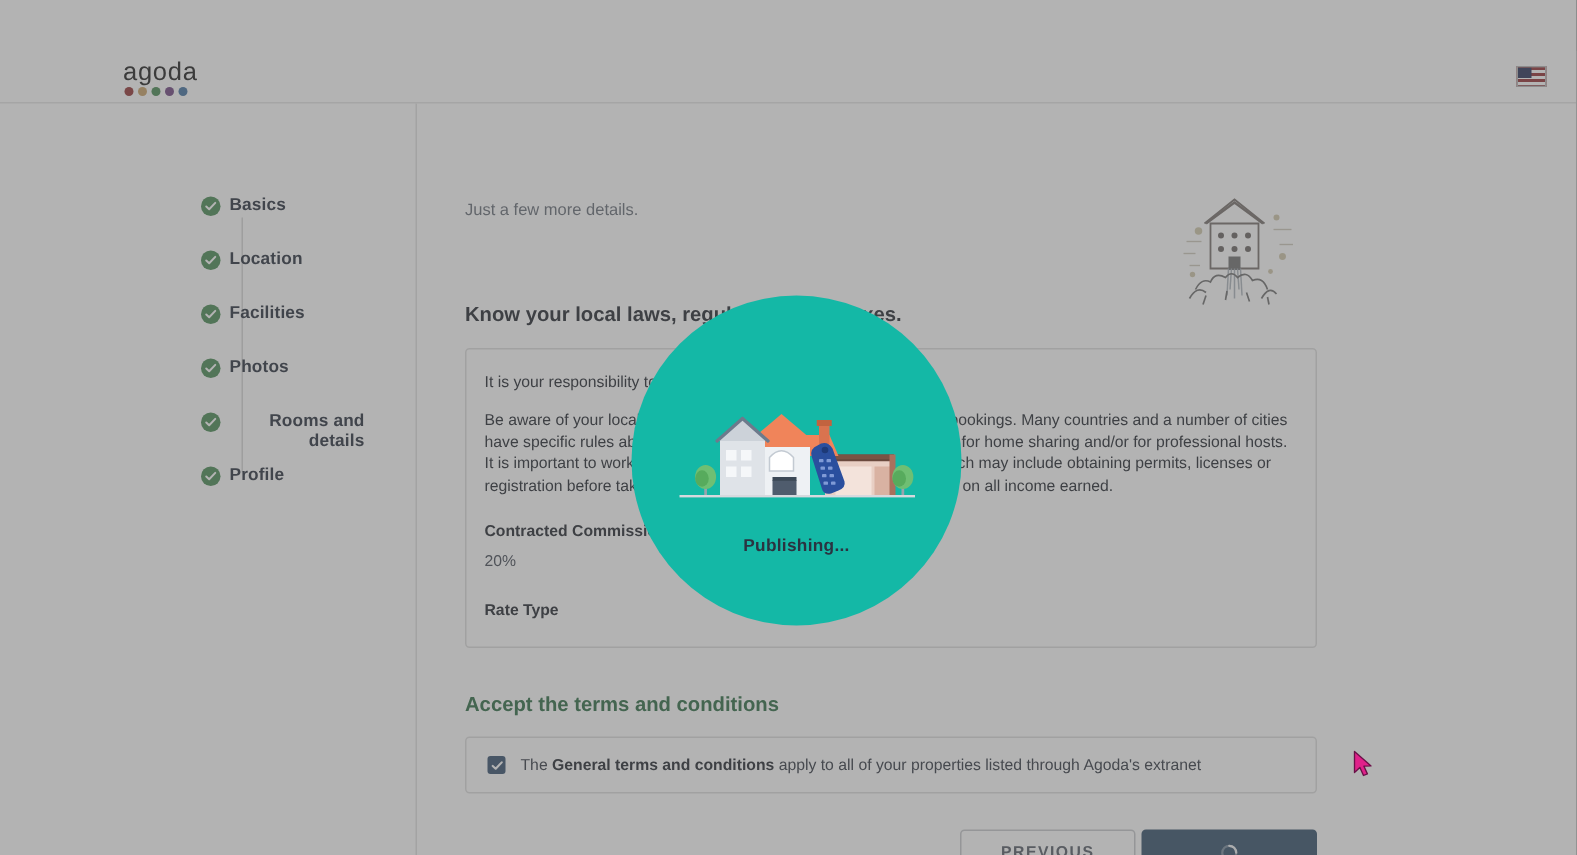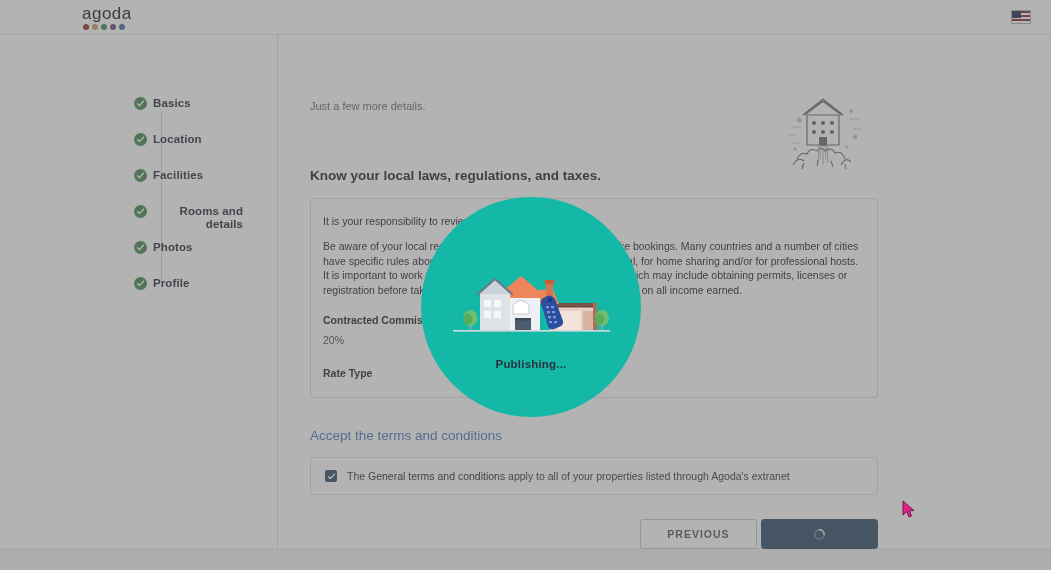--- a/index.html
+++ b/index.html
@@ -27,20 +27,21 @@
   
   .topbar {
     height: 35px;
     background: #ffffff;
     border-bottom: 1px solid #e6e6e6;
     display: flex;
     align-items: center;
     justify-content: space-between;
     padding: 0 20px 0 82px;
     position: relative;
+    margin-top: 34px;
   }
 
   .logo-wrap { display: flex; flex-direction: column; gap: 2px; }
   .logo-text {
     font-size: 17px;
     letter-spacing: 0.5px;
     color: #2b2b2b;
     line-height: 1;
     font-weight: 400;
   }
@@ -194,22 +195,22 @@
     line-height: 20px;
   }
   .kv-value {
     font-size: 10.5px;
     color: #4a5568;
     line-height: 20px;
   }
 
   .terms-head {
     font-size: 13.5px;
-    font-weight: normal;
-    color: #3b82f6;
+    font-weight: bold;
+    color: #15803d;
     margin-top: 30px;
   }
 
   .terms-box {
     margin-top: 14px;
     width: 568px;
     border: 1px solid #e0e0e0;
     border-radius: 3px;
     padding: 12px 14px;
     display: flex;
@@ -220,21 +221,21 @@
     width: 12px; height: 12px;
     background: #2f5d8f;
     border-radius: 2px;
     flex: 0 0 12px;
     display: flex; align-items: center; justify-content: center;
   }
   .terms-text {
     font-size: 10.5px;
     color: #3a4456;
   }
-  .terms-text b { font-weight: normal; color: #2b3341; }
+  .terms-text b { font-weight: bold; color: #2b3341; }
 
   .actions {
     margin-top: 24px;
     width: 568px;
     display: flex;
     justify-content: flex-end;
     gap: 4px;
   }
   .btn {
     height: 30px;
@@ -356,30 +357,30 @@
           </span>
           <span class="step-label">Facilities</span>
         </div>
 
         <div class="step">
           <span class="step-icon">
             <svg width="9" height="9" viewBox="0 0 12 12">
                 <path d="M2 6.2 L4.6 8.6 L10 3" stroke="#fff" stroke-width="1.8" fill="none" stroke-linecap="round" stroke-linejoin="round"></path>
               </svg>
           </span>
-          <span class="step-label">Rooms and details</span>
+          <span class="step-label">Photos</span>
         </div>
 
         <div class="step">
           <span class="step-icon">
             <svg width="9" height="9" viewBox="0 0 12 12">
                 <path d="M2 6.2 L4.6 8.6 L10 3" stroke="#fff" stroke-width="1.8" fill="none" stroke-linecap="round" stroke-linejoin="round"></path>
               </svg>
           </span>
-          <span class="step-label">Photos</span>
+          <span class="step-label">Rooms and details</span>
         </div>
 
         <div class="step">
           <span class="step-icon">
             <svg width="9" height="9" viewBox="0 0 12 12">
                 <path d="M2 6.2 L4.6 8.6 L10 3" stroke="#fff" stroke-width="1.8" fill="none" stroke-linecap="round" stroke-linejoin="round"></path>
               </svg>
           </span>
           <span class="step-label">Profile</span>
         </div>

